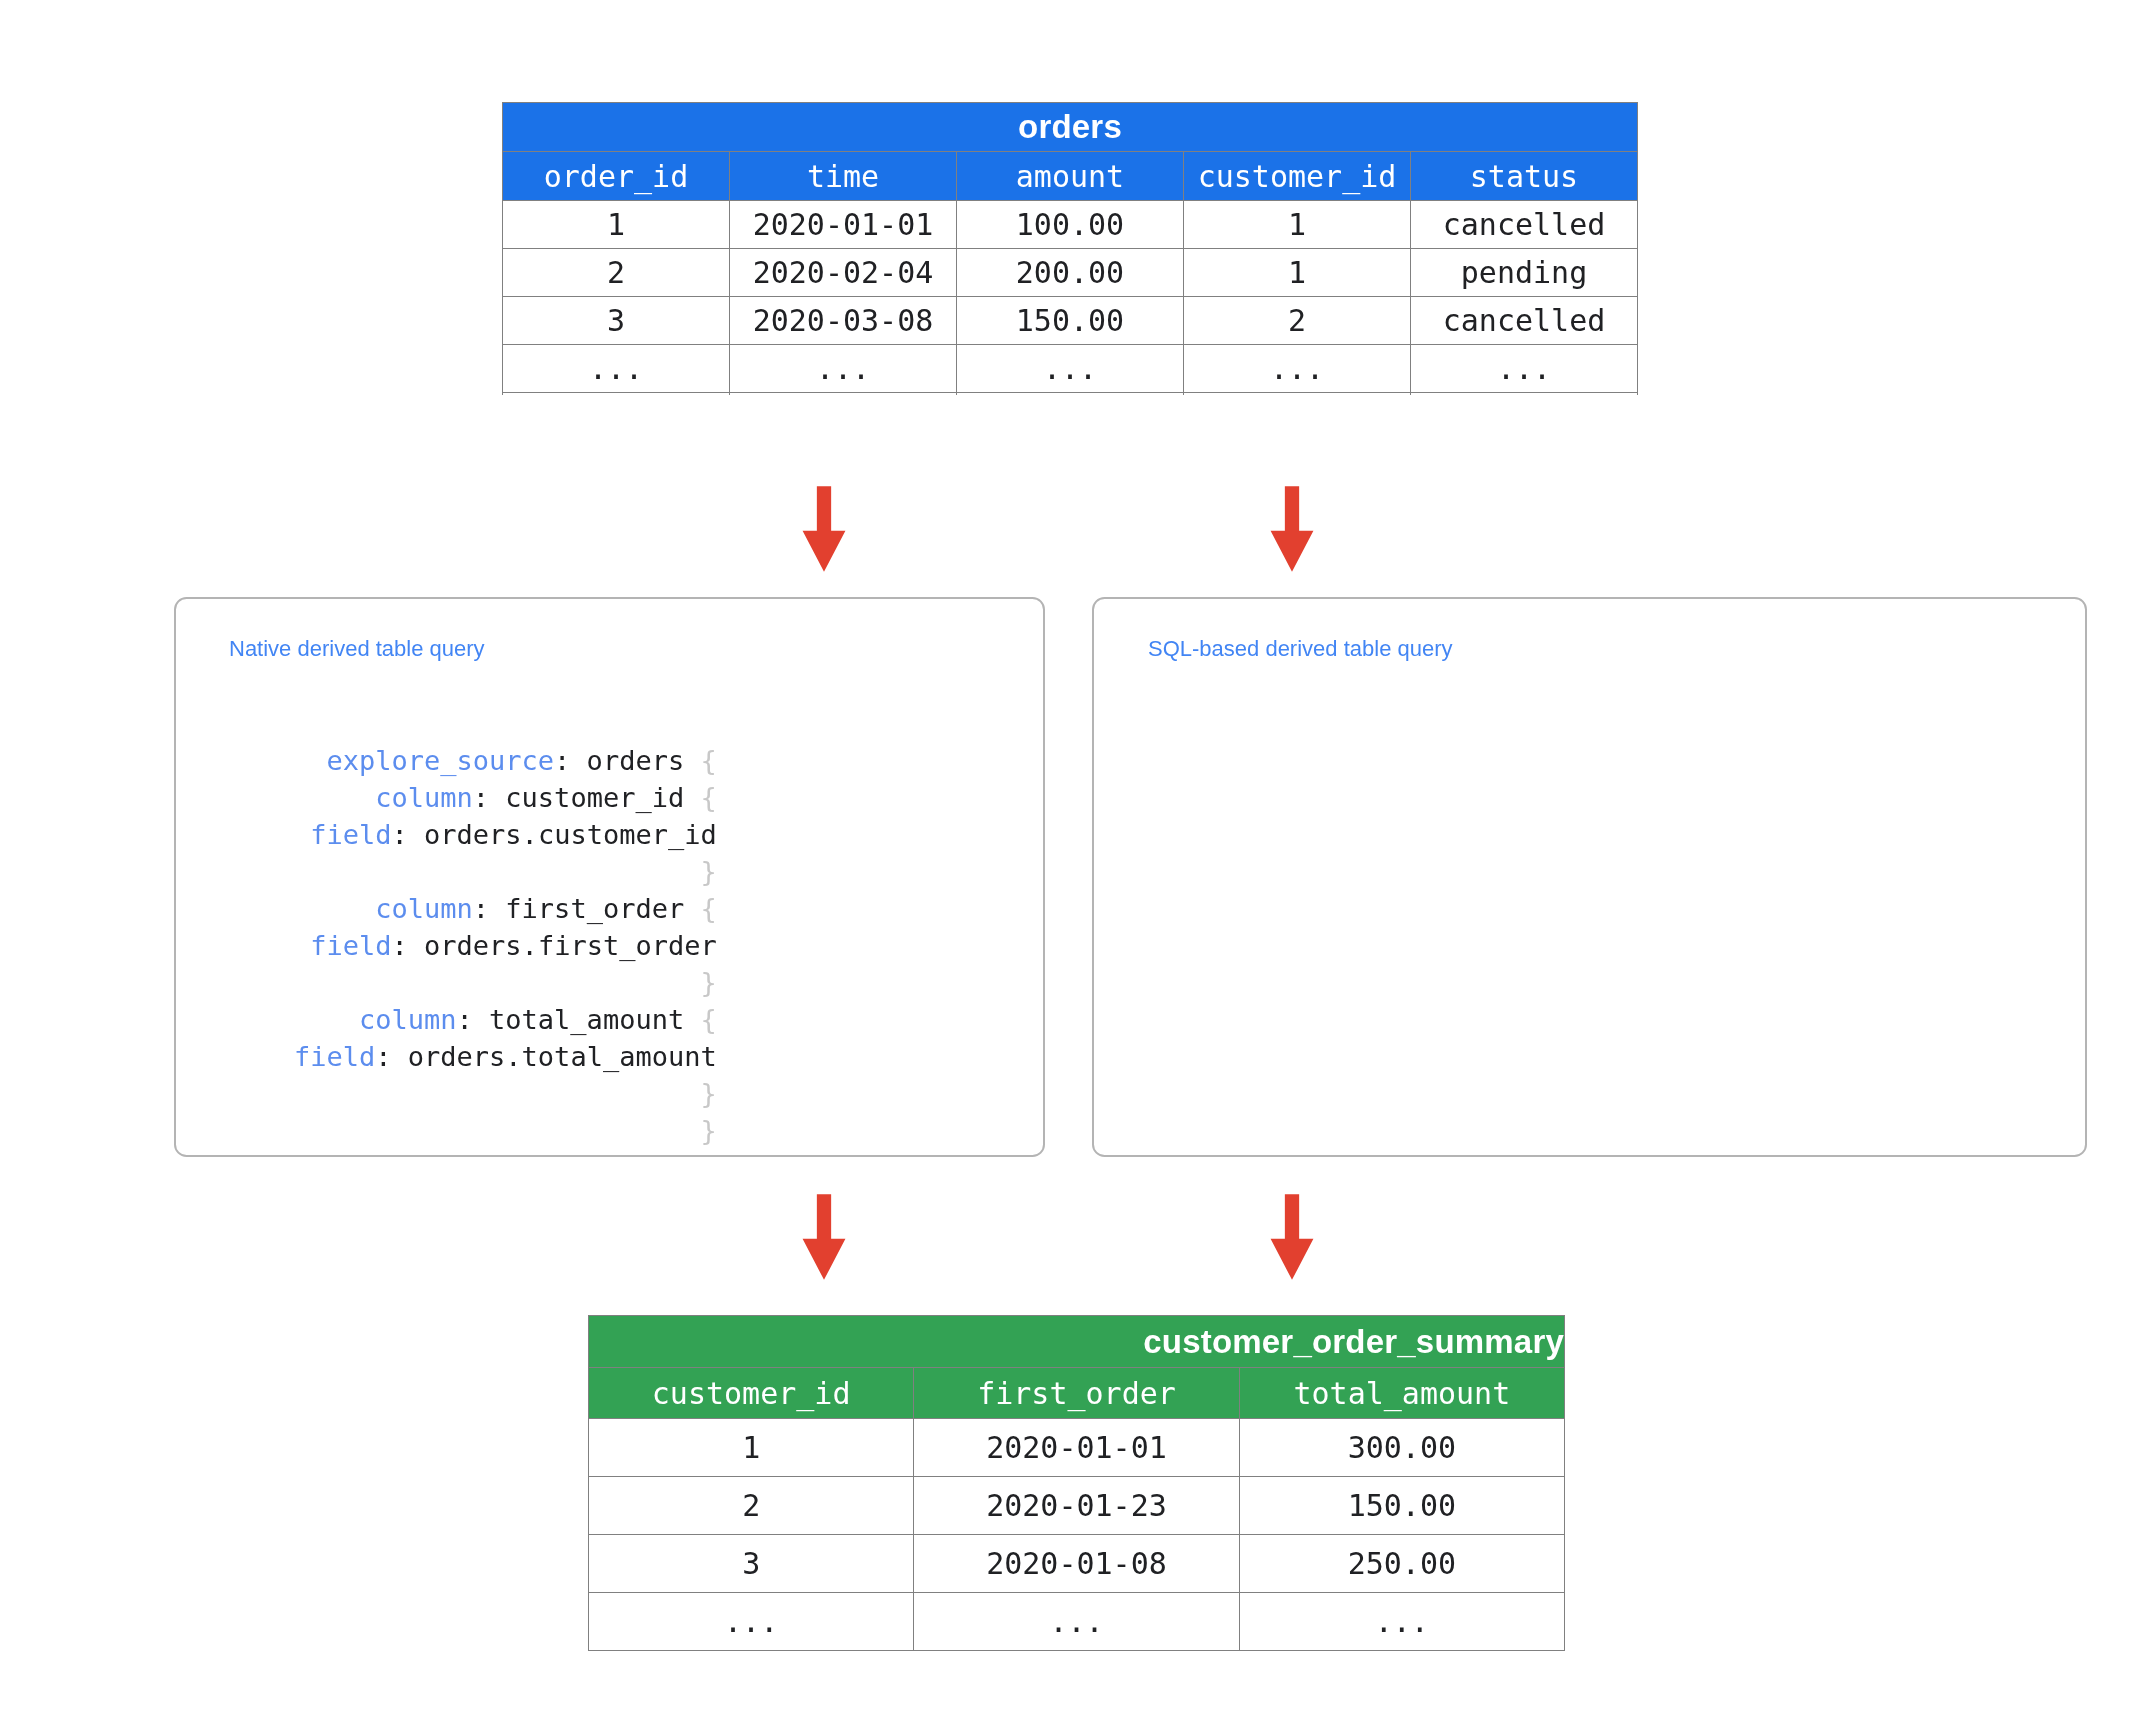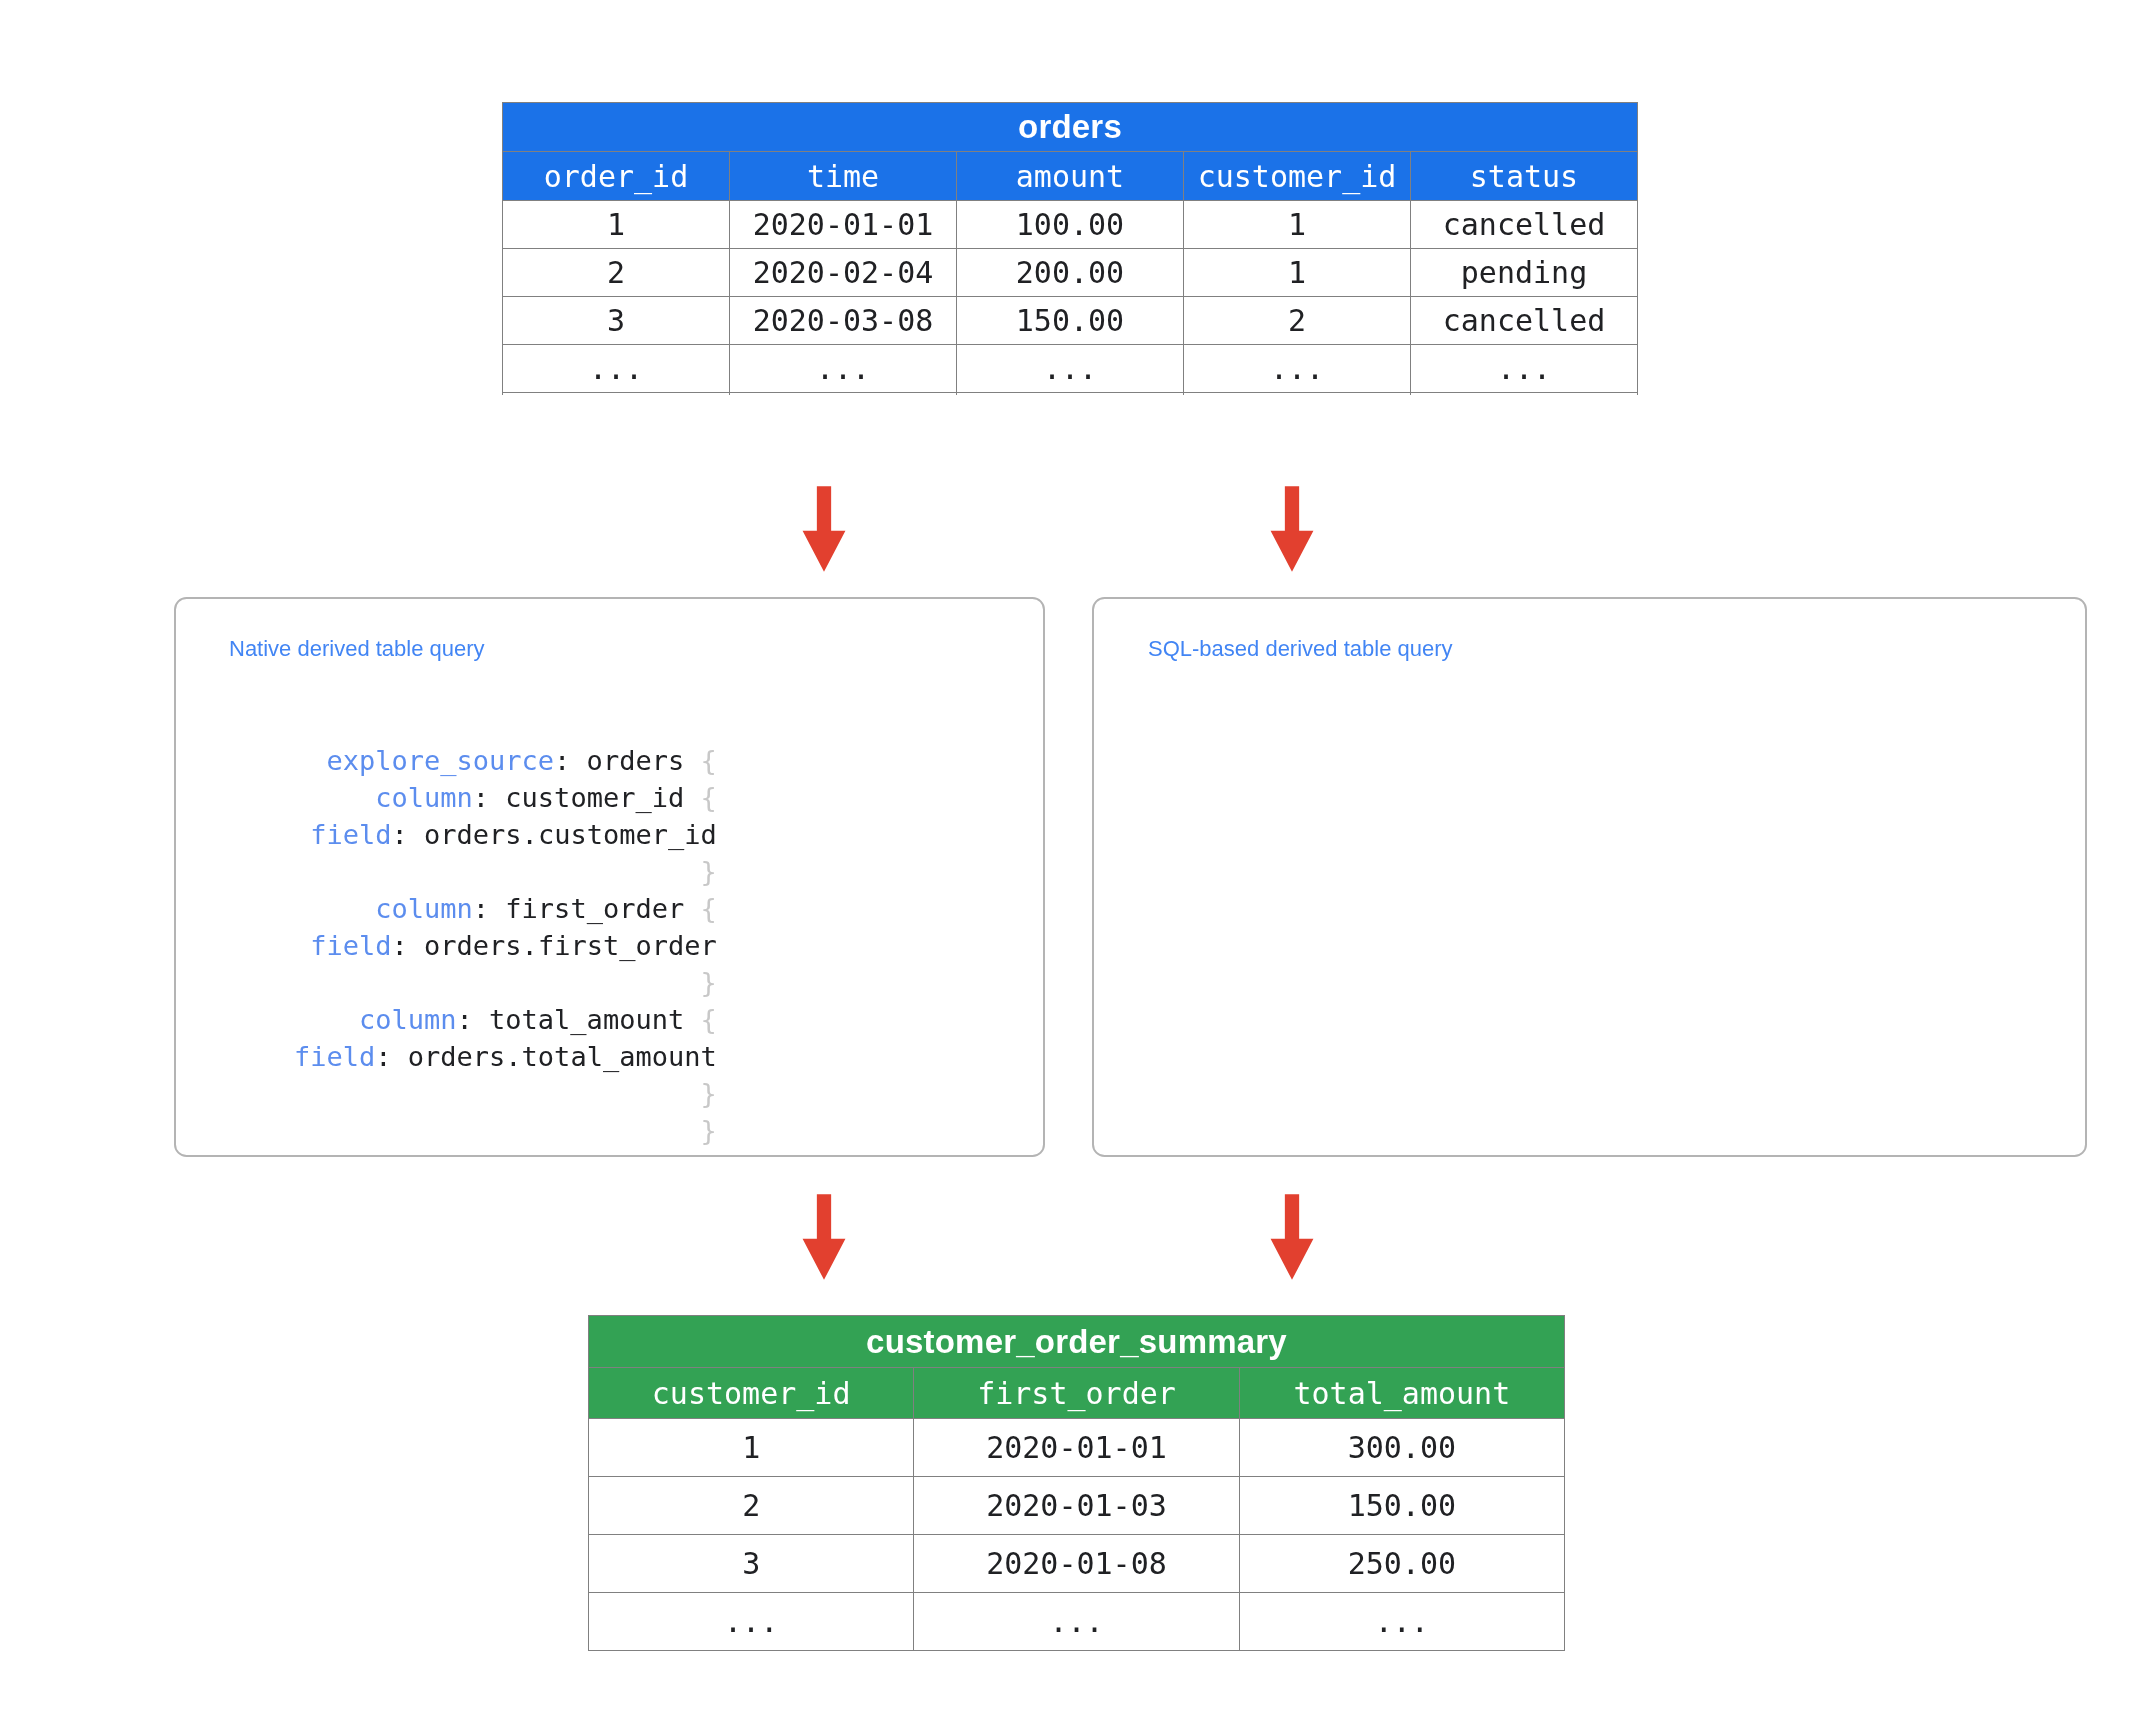--- a/index.html
+++ b/index.html
@@ -76,20 +76,21 @@
 
   
   #summary-table {
     left: 588px; top: 1315px;
     width: 977px;
   }
   #summary-table .tbl-title {
     background: #33A254;
     height: 52px;
     font-size: 33px;
+    text-align: right;
   }
   #summary-table .col-head {
     background: #33A254;
     height: 51px;
     font-size: 30px;
   }
   #summary-table td.cell {
     height: 58px;
     font-size: 30px;
   }
@@ -241,21 +242,21 @@
       <th class="col-head" style="width:356px">first_order</th>
       <th class="col-head" style="width:362px">total_amount</th>
     </tr>
     <tr>
       <td class="cell">1</td>
       <td class="cell">2020-01-01</td>
       <td class="cell">300.00</td>
     </tr>
     <tr>
       <td class="cell">2</td>
-      <td class="cell">2020-01-03</td>
+      <td class="cell">2020-01-23</td>
       <td class="cell">150.00</td>
     </tr>
     <tr>
       <td class="cell">3</td>
       <td class="cell">2020-01-08</td>
       <td class="cell">250.00</td>
     </tr>
     <tr>
       <td class="cell">...</td>
       <td class="cell">...</td>

